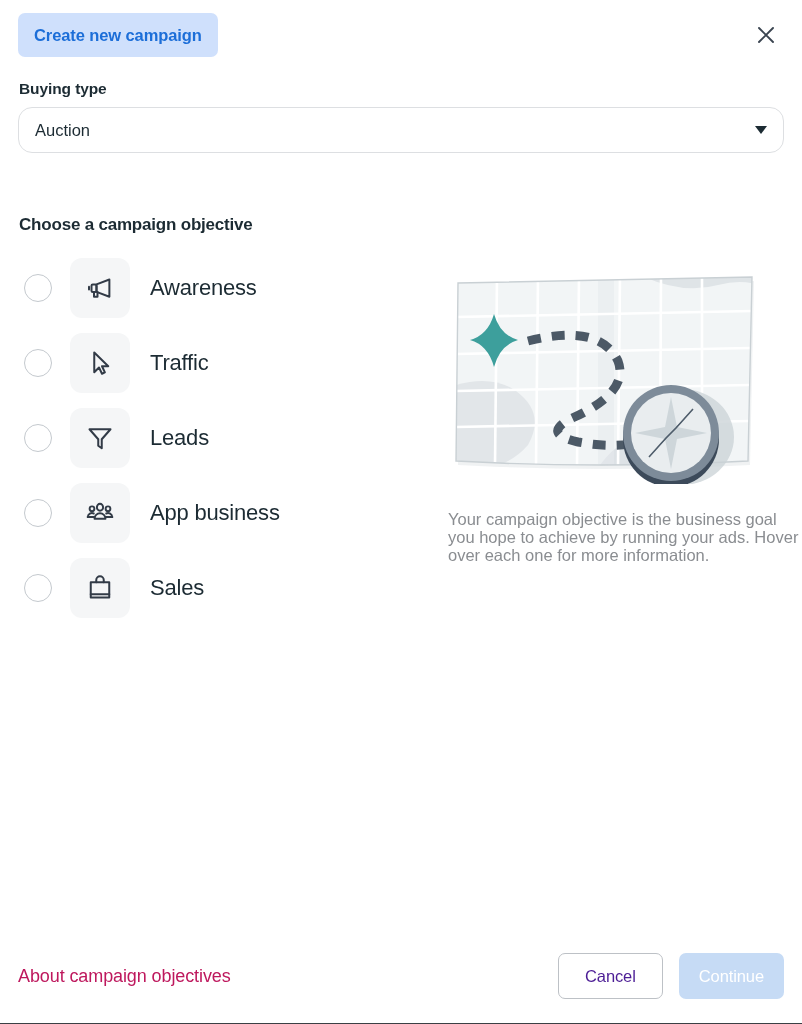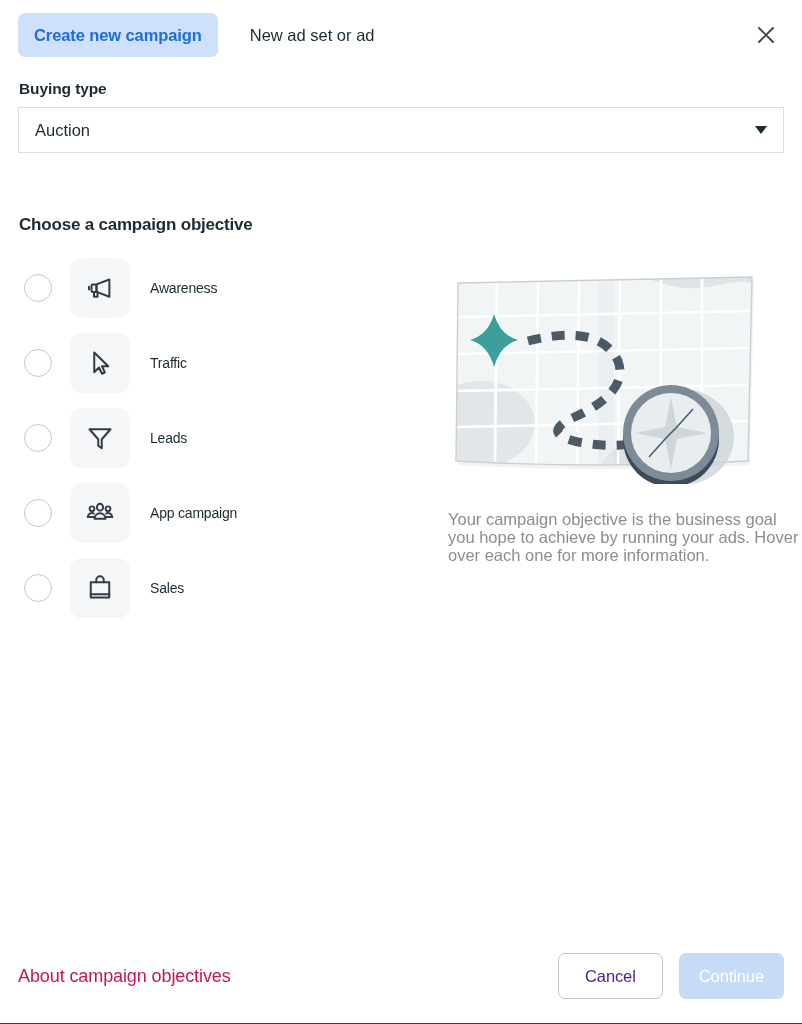--- a/index.html
+++ b/index.html
@@ -80,21 +80,21 @@
   .field-label {
     font-size: 15.5px;
     font-weight: bold;
     color: #1c2b33;
     margin: 10px 0 9px 1px;
     letter-spacing: -0.1px;
   }
   .select-box {
     height: 46px;
     border: 1px solid #dddfe2;
-    border-radius: 0;
+    border-radius: 14px;
     background: #ffffff;
     display: flex;
     align-items: center;
     padding: 0 14px 0 16px;
     box-sizing: border-box;
     cursor: pointer;
     position: relative;
   }
   .select-value {
     font-size: 16.5px;
@@ -149,21 +149,21 @@
     height: 60px;
     flex: 0 0 60px;
     background: #f5f6f7;
     border-radius: 12px;
     margin-left: 18px;
     display: flex;
     align-items: center;
     justify-content: center;
   }
   .obj-label {
-    font-size: 14px;
+    font-size: 22px;
     color: #1c2b33;
     margin-left: 20px;
     letter-spacing: -0.2px;
     white-space: nowrap;
   }
 
   
   .info-panel {
     flex: 1 1 auto;
     padding-left: 20px;
@@ -226,21 +226,20 @@
     cursor: default;
   }
 </style>
 </head>
 <body>
 
 <div class="dialog">
 
   <div class="header">
     <div class="tab tab-active">Create new campaign</div>
-    <div class="tab tab-inactive">New ad set or ad</div>
 
     <div class="close-btn">
       <svg width="22" height="22" viewBox="0 0 22 22">
         <path d="M4 4 L18 18 M18 4 L4 18" stroke="#3a4450" stroke-width="1.9" stroke-linecap="round" fill="none"></path>
       </svg>
     </div>
   </div>
 
   <div class="body">
 
@@ -298,21 +297,21 @@
               <ellipse cx="12" cy="7.4" rx="2.5" ry="2.8"></ellipse>
               <path d="M7.6 16.6 A4.4 4.4 0 0 1 16.4 16.6 Z"></path>
               <circle cx="5.6" cy="8.6" r="1.9"></circle>
               <path d="M2.2 15.2 A3.4 3.4 0 0 1 7 12.4"></path>
               <path d="M2.2 15.2 L7.6 15.2"></path>
               <circle cx="18.4" cy="8.6" r="1.9"></circle>
               <path d="M21.8 15.2 A3.4 3.4 0 0 0 17 12.4"></path>
               <path d="M21.8 15.2 L16.4 15.2"></path>
             </svg>
           </div>
-          <div class="obj-label">App campaign</div>
+          <div class="obj-label">App business</div>
         </div>
 
         <div class="objective">
           <div class="radio"></div>
           <div class="icon-tile">
             <svg width="30" height="30" viewBox="0 0 24 24" fill="none" stroke="#323b47" stroke-width="1.6" stroke-linecap="round" stroke-linejoin="round">
               <path d="M4.6 7.4 L19.4 7.4 L19.4 19.6 L4.6 19.6 Z"></path>
               <path d="M4.6 17 L19.4 17"></path>
               <path d="M9 7.4 L9 5.6 A3 3 0 0 1 15 5.6 L15 7.4"></path>
             </svg>

